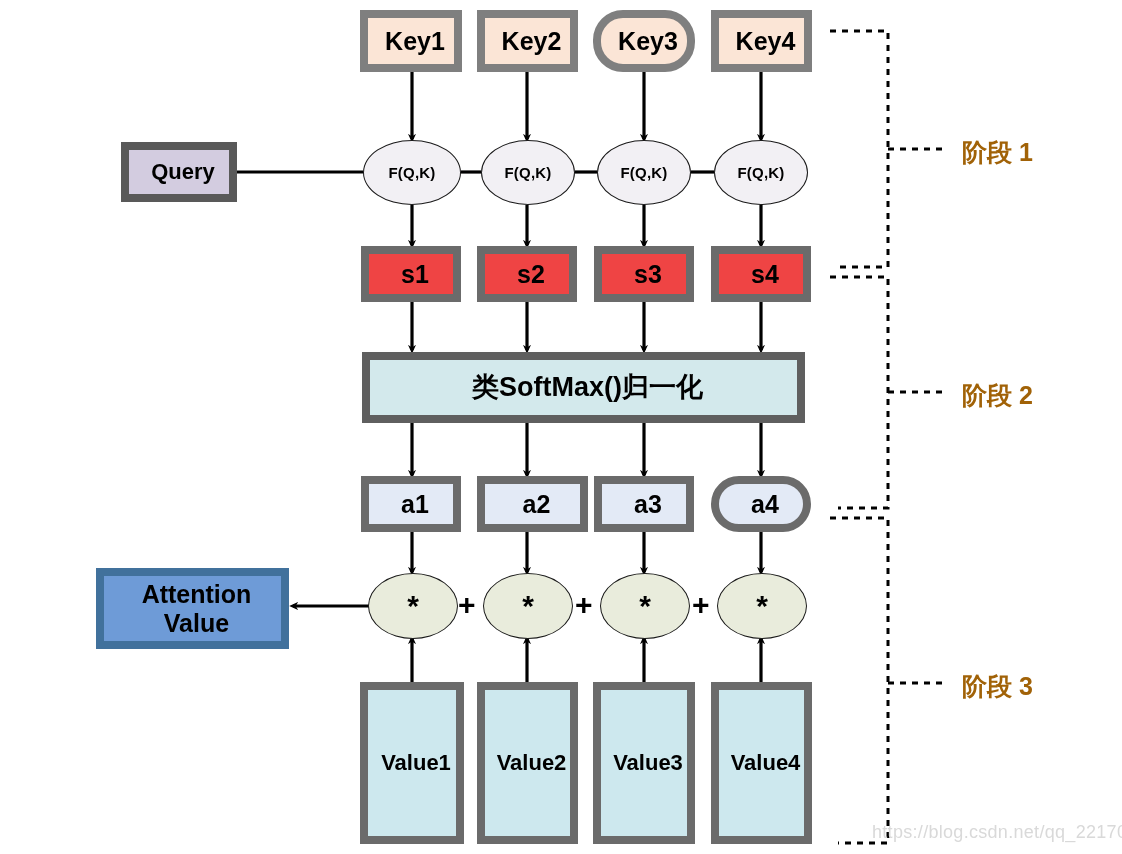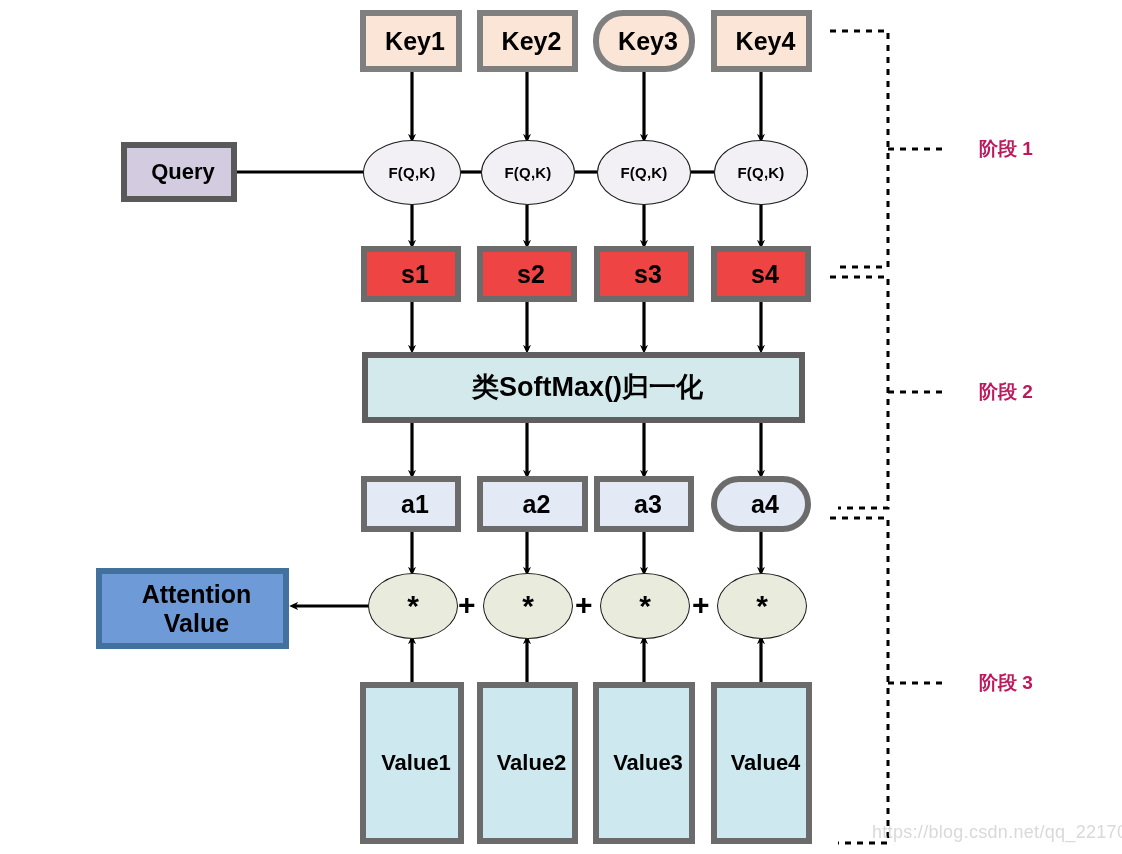--- a/index.html
+++ b/index.html
@@ -20,21 +20,21 @@
     box-sizing: border-box;
     display: flex;
     align-items: center;
     justify-content: center;
     text-align: center;
     color: #000000;
     font-weight: bold;
     line-height: 1.15;
   }
   .rect {
-    border: 6px solid #0ea5e9;
+    border: 8px solid #0ea5e9;
     padding-left: 8px;
   }
   .ellipse {
     border: 1.5px solid #1a1a1a;
     border-radius: 50%;
   }
   .key-box   { background: #fbe5d6; border-color: #7f7f7f; font-size: 25px; }
   .query-box { background: #d3cce0; border-color: #595959; font-size: 22px; }
   .fqk-ell   { background: #f2f0f4; font-size: 15px; letter-spacing: .2px; }
   .score-box { background: #ef4444; border-color: #6b6b6b; font-size: 25px; }
@@ -45,25 +45,24 @@
   .attn-box  { background: #6e9bd7; border-color: #41719c; font-size: 25px; }
   .plus-sign {
     position: absolute;
     font-size: 30px;
     font-weight: bold;
     color: #000;
     line-height: 1;
   }
   .stage-label {
     position: absolute;
-    font-size: 19px;
+    font-size: 25px;
     font-weight: bold;
-    color: #be185d;
+    color: #a16207;
     white-space: nowrap;
-    margin-left: 17px;
   }
   .watermark {
     position: absolute;
     font-size: 18px;
     color: #d9d9d9;
     white-space: nowrap;
     letter-spacing: .3px;
   }
   svg.wires {
     position: absolute;

